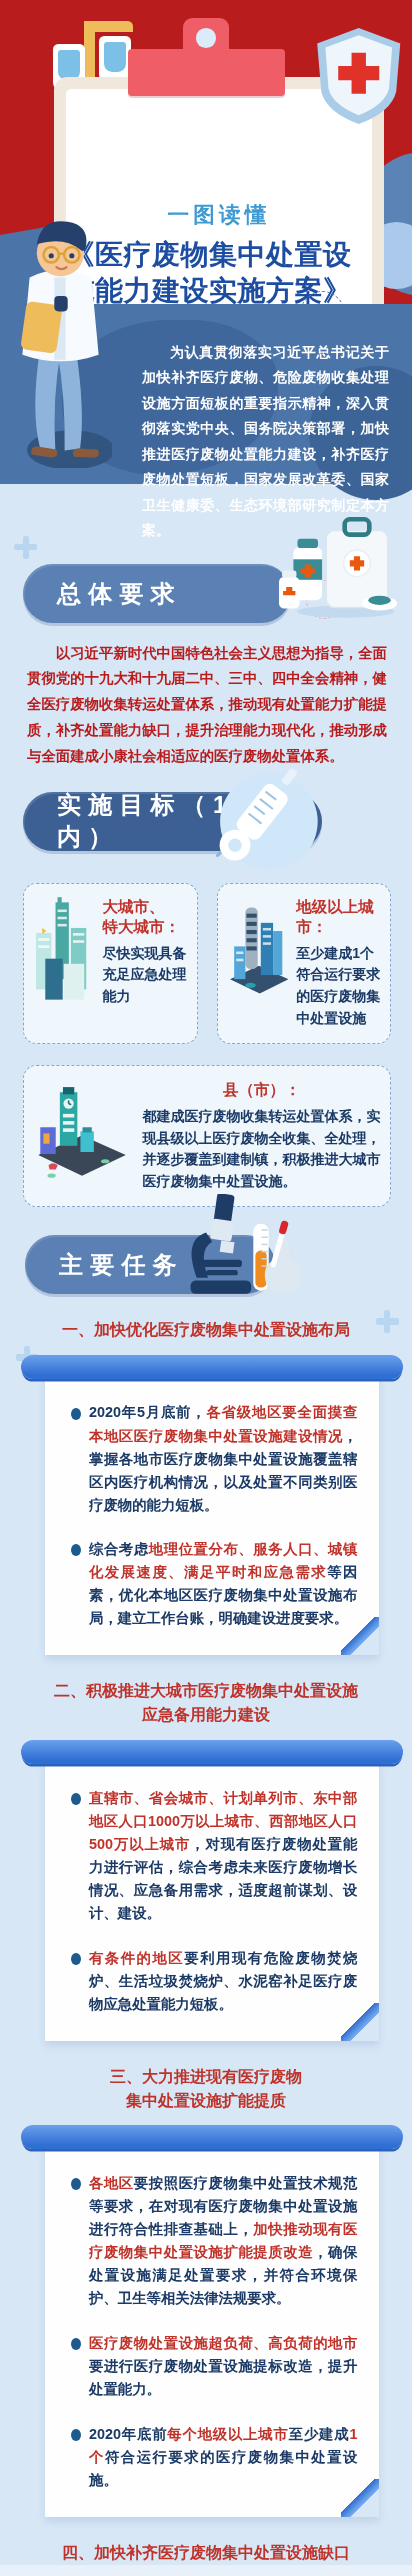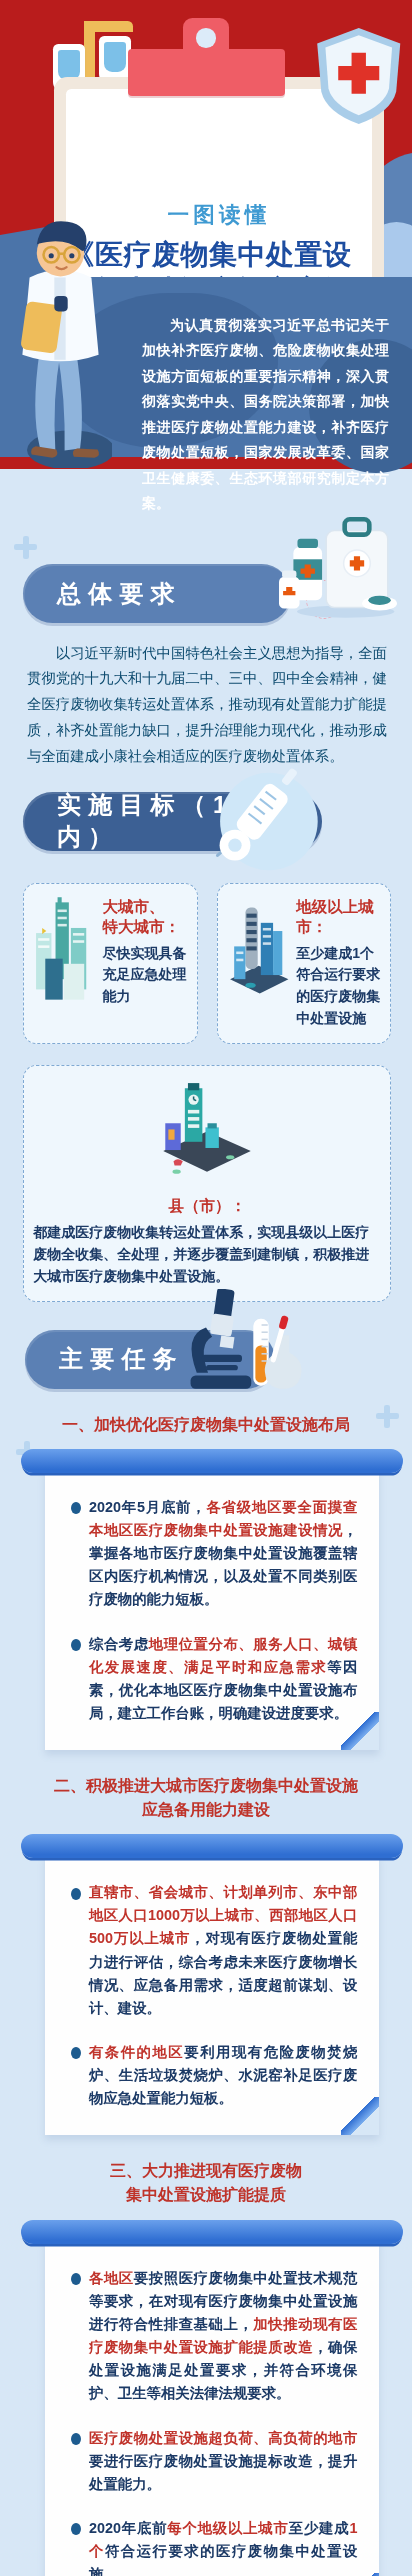--- a/index.html
+++ b/index.html
@@ -2,21 +2,21 @@
 <html lang="zh" style="font-size:8.2px"><head>
 <meta charset="utf-8">
 <style>
   * { margin:0; padding:0; box-sizing:border-box; }
   html,body { background:#e8f1fa; }
   body { font-family:"Liberation Sans","DejaVu Sans",sans-serif; }
   .page { position:relative; width:412px; margin:0 auto; background:#d7e7f6; overflow:hidden; }
 
   
   .hero { position:relative; height:469px; background:#b91c1c; }
-  .hero-dark { position:absolute; left:0; right:0; top:277px; height:180px; background:#4b74a9; }
+  .hero-dark { position:absolute; left:0; right:0; top:304px; height:180px; background:#4b74a9; }
   .hero-dark .blob1 { position:absolute; left:62px; top:15.5px; width:216px; height:155px; background:#40679b; border-radius:50% 40% 55% 45%; }
   .hero-dark .blob2 { position:absolute; right:-31px; top:62px; width:134px; height:134px; background:#3d6496; border-radius:50%; }
   .board { position:absolute; left:54px; top:77px; width:330px; height:247px; background:#f1e8dd; border-radius:13.4px; box-shadow:0 3.1px 0 rgba(90,120,160,.18); }
   .board-inner { position:absolute; left:12.4px; top:12.4px; right:12.4px; bottom:9.3px; background:#ffffff; border-radius:5.2px; }
   .clip-tab { position:absolute; left:183px; top:18px; width:46px; height:43px; background:#ef5d66; border-radius:9.3px 9.3px 3.1px 3.1px; }
   .clip-hole { position:absolute; left:13.4px; top:10.3px; width:19.6px; height:19.6px; background:#dcebf9; border-radius:50%; }
   .clip-bar { position:absolute; left:128px; top:49px; width:157px; height:47px; background:#ef5d66; border-radius:4.1px; box-shadow:0 2.1px 0 rgba(180,60,70,.25); }
   .iv-pole { position:absolute; left:84px; top:20.6px; width:11.3px; height:129px; background:#eebc5a; }
   .iv-arm  { position:absolute; left:84px; top:20.6px; width:49px; height:11.3px; background:#eebc5a; border-radius:0 5.2px 0 0; }
   .iv-bag  { position:absolute; width:32px; height:49px; background:#ffffff; border-radius:5.2px 5.2px 11.3px 11.3px; box-shadow:0 1px 1.5px rgba(120,140,170,.25); }
@@ -40,33 +40,33 @@
 
   
   .bar { position:relative; height:59px; border-radius:30px; background:#5b80b4; box-shadow:inset 1.5px 2.1px 0 rgba(255,255,255,.12), 0 3.1px 0 rgba(70,100,150,.25); display:flex; align-items:center; }
   .bar span { color:#ffffff; font-size:24px; font-weight:800; letter-spacing:7.2px; padding-left:34px; }
   .bar.dark { background:#3c6094; }
 
   
   .overall { position:relative; padding-top:95px; }
   .overall .bar { width:268px; margin-left:23px; }
   .medkit { position:absolute; right:15.5px; top:47px; }
-  .overall-text { margin:17.5px 25px 0 27px; color:#0c4a6e; font-size:14.4px; font-weight:400; line-height:1.8; text-indent:2em; text-align:justify; padding-bottom:21.6px; }
+  .overall-text { margin:17.5px 25px 0 27px; color:#b91c1c; font-size:14.4px; font-weight:700; line-height:1.8; text-indent:2em; text-align:justify; padding-bottom:21.6px; }
 
   
   .goals { position:relative; }
   .goals .bar { width:299px; margin-left:23px; }
   .syringe { position:absolute; right:2.6px; top:-28px; }
   .cards-row { display:flex; gap:19px; margin:32px 20.6px 0 23px; }
   .goal-card { position:relative; border:1.5px dashed #7fa9d3; border-radius:13.4px; background:#eff7fd; padding:13.4px 9.3px; }
   .cards-row .goal-card { flex:1; display:flex; gap:5.2px; min-height:137px; }
   .goal-card h3 { color:#c0332b; font-size:15.5px; font-weight:800; line-height:1.3; white-space:pre-line; margin-bottom:5.2px; }
   .goal-card p { color:#1c3a66; font-size:14px; font-weight:700; line-height:1.55; }
   .goal-card .ill { flex:none; }
-  .goal-card.wide { display:flex; gap:11.3px; margin:21.6px 20.6px 0 23px; min-height:126px; align-items:center;flex-direction:column; }
+  .goal-card.wide { display:flex; gap:11.3px; margin:21.6px 20.6px 0 23px; min-height:126px; align-items:center; }
   .goal-card.wide .txt { flex:1; }
   .goal-card.wide h3 { text-align:center; margin-bottom:6.2px; }
 
   
   .tasks { position:relative; padding-top:28px; }
   .tasks-bar-row { position:relative; }
   .tasks-bar-row .bar { width:250px; margin-left:25px; }
   .micro1 { position:absolute; left:175px; top:-41px; }
   .task-title { margin:24px 15.5px 0; text-align:center; color:#bf332a; font-size:16px; font-weight:800; line-height:1.5; white-space:pre-line; }
   .scroll-panel { position:relative; margin-top:12.4px;margin-left:12px; }

